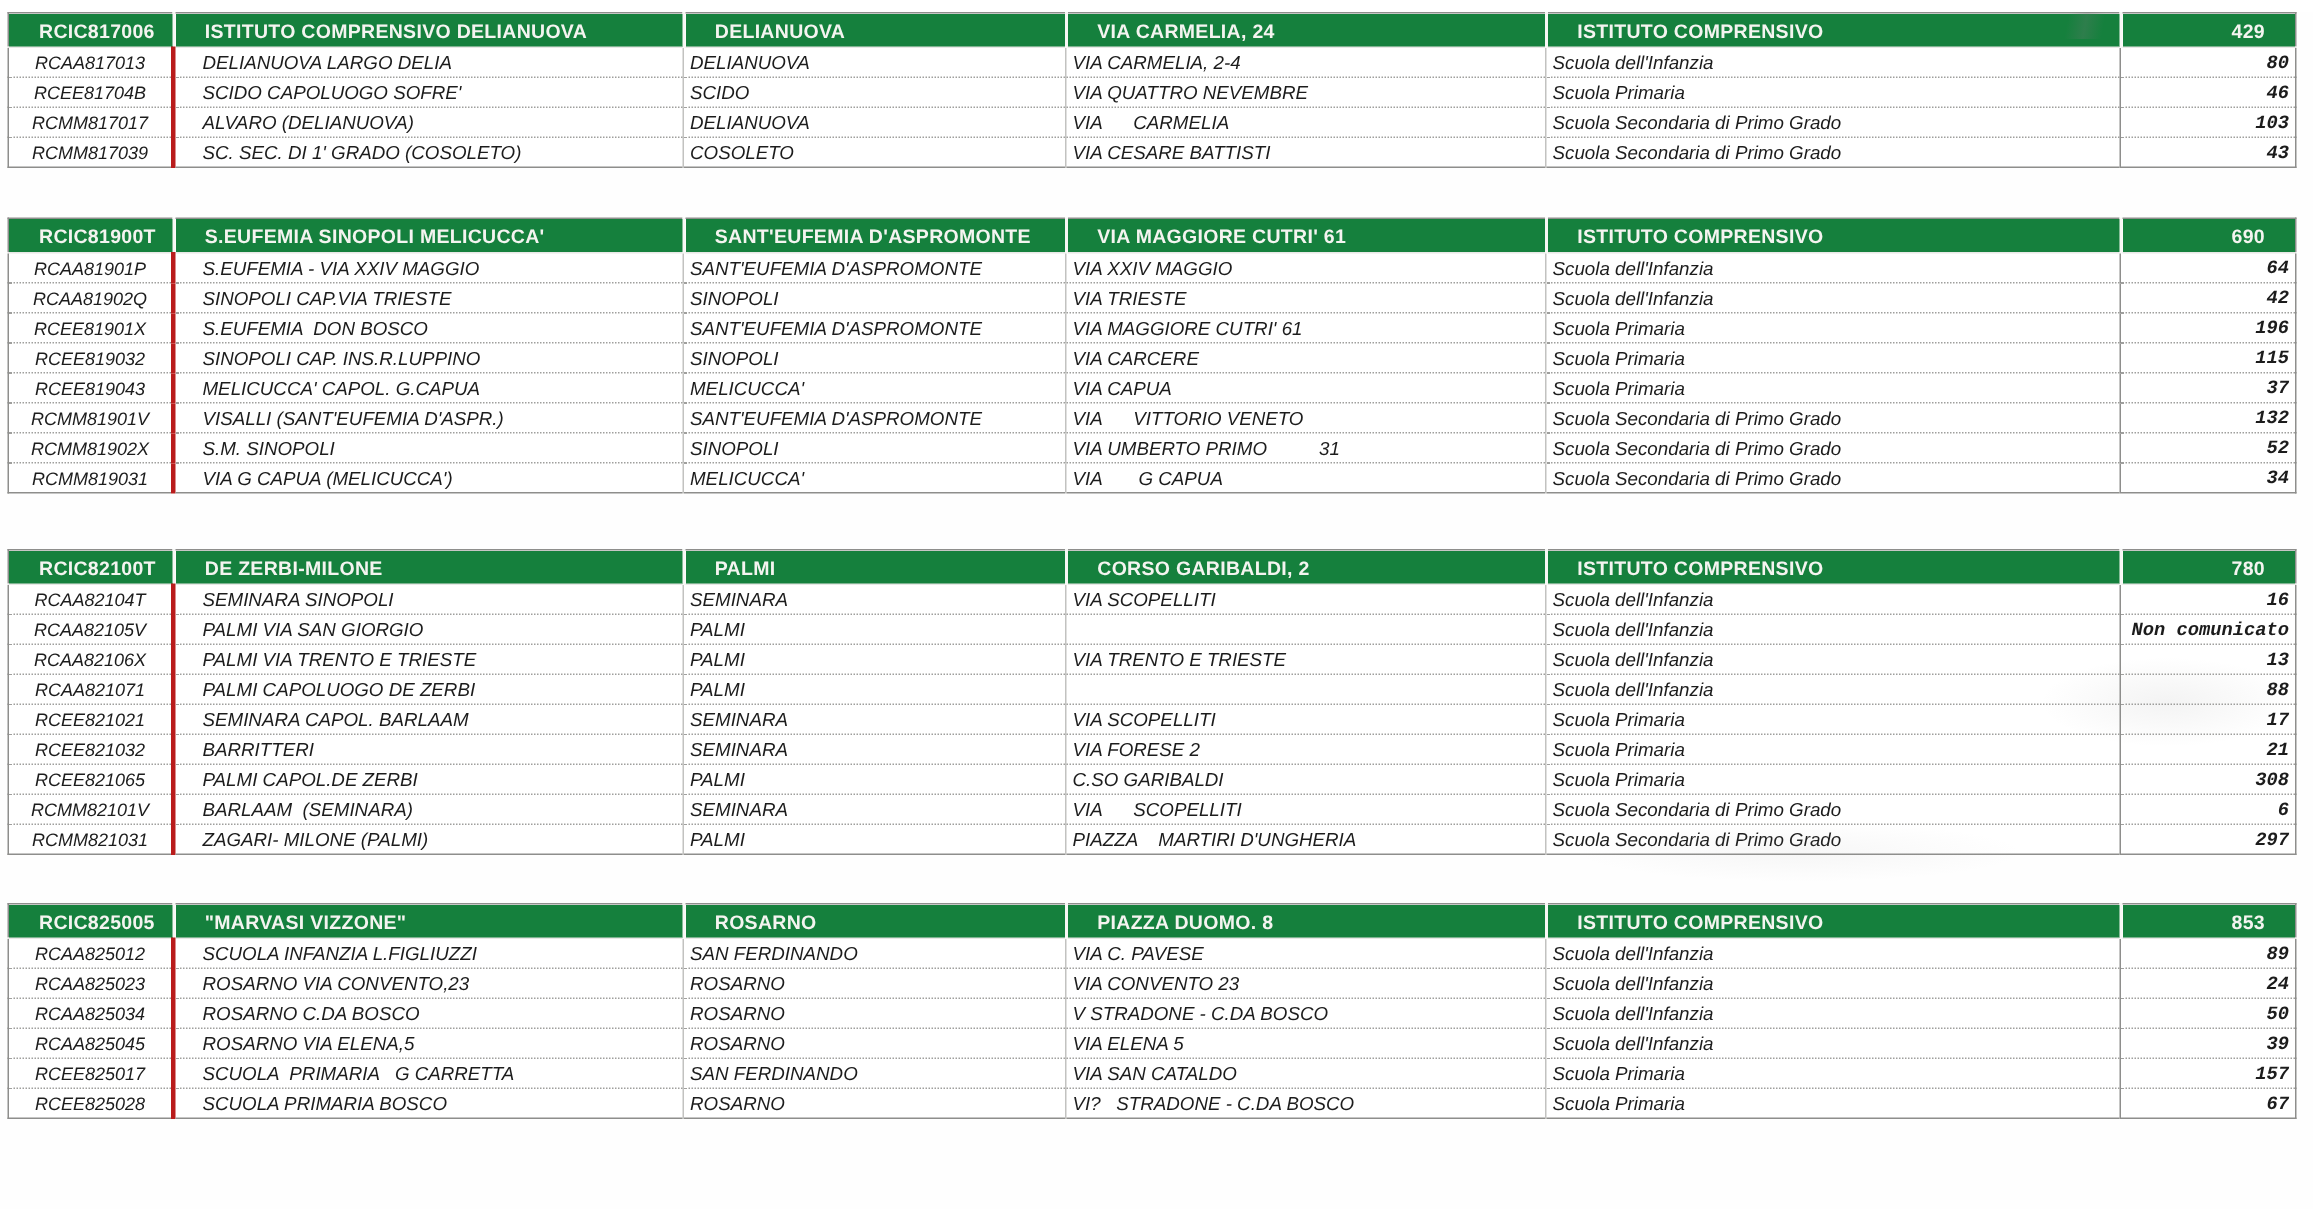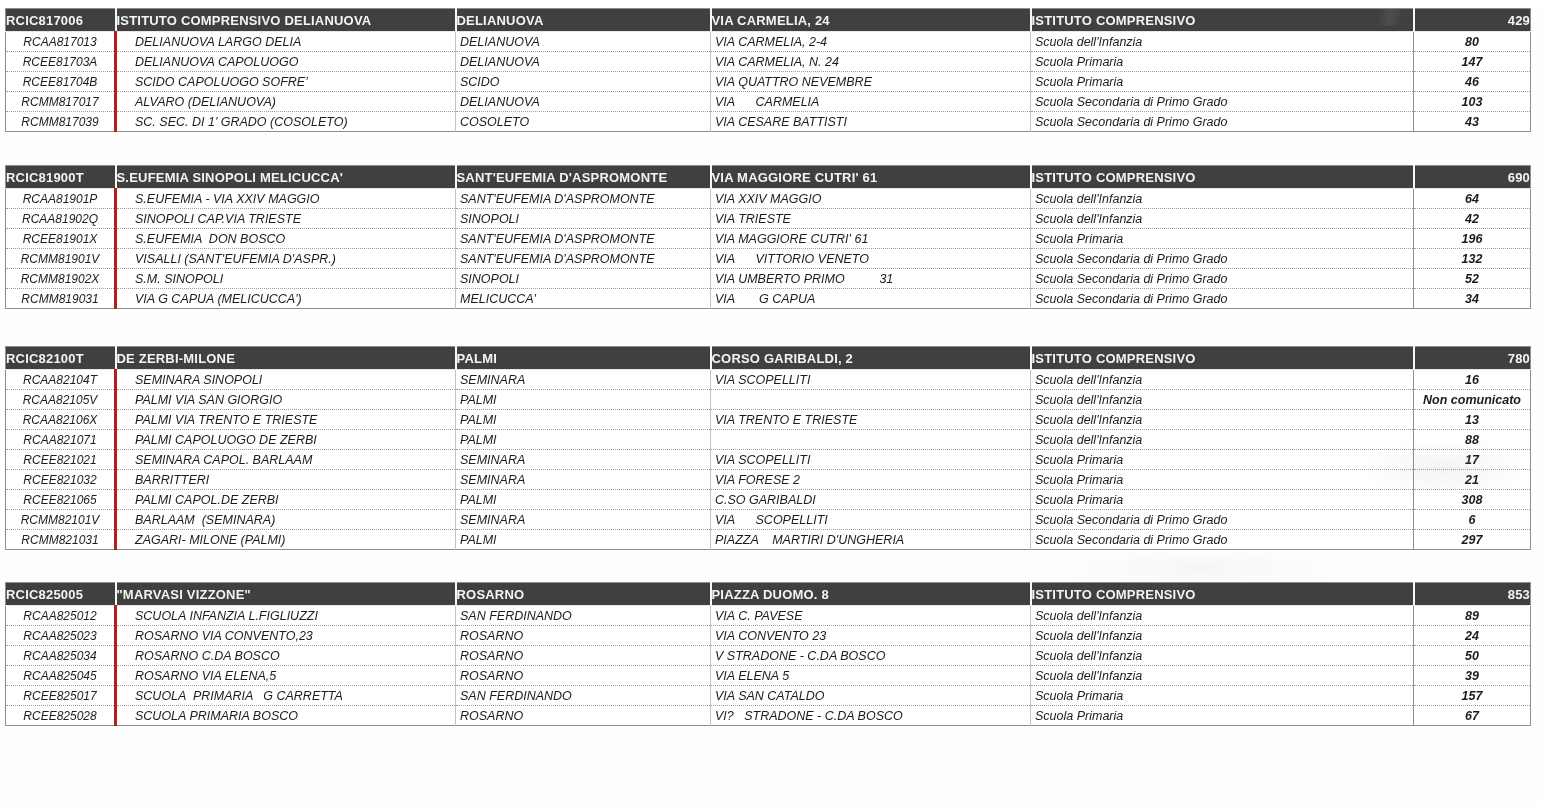--- a/index.html
+++ b/index.html
@@ -34,27 +34,27 @@
   table.tbl col.c-addr{width:320px;}
   table.tbl col.c-type{width:383px;}
   table.tbl col.c-num{width:117px;}
 
   .t1{margin-top:8px;}
   .t2{margin-top:33px;}
   .t3{margin-top:37px;}
   .t4{margin-top:32px;}
 
   table.tbl th{
-    background:#404040;
+    background:#15803d;
     color:#f4f4f0;
     font-weight:bold;
     font-size:13px;
     height:20px;
     text-align:left;
-    padding:1px 0;
+    padding:1px 20px;
     border-right:2px solid #f7f7f5;
     border-bottom:1px solid #e8e8e6;
     white-space:pre-wrap;
     overflow:hidden;
     letter-spacing:.2px;
   }
   table.tbl th:last-child{border-right:none;text-align:right;}
 
   table.tbl td{
     font-style:italic;
@@ -68,23 +68,24 @@
     overflow:hidden;
   }
   table.tbl td.code{
     text-align:center;
     border-right:3px solid #b91c1c;
     font-size:12px;
   }
   table.tbl td.name{padding-left:18px;}
   table.tbl td.type{border-right:1px solid #8e8e8c;}
   table.tbl td.num{
-    text-align:center;
+    text-align:right;
     font-weight:bold;
     border-right:none;
+    font-family:Liberation Mono, monospace;
   }
   table.tbl tr:last-child td{border-bottom:none;}
 </style>
 </head>
 <body>
 
 <div class="page">
   <div id="tables-root">
       <table class="tbl t1">
         <colgroup>
@@ -108,28 +109,20 @@
         <tbody>
           <tr>
             <td class="code">RCAA817013</td>
             <td class="name">DELIANUOVA LARGO DELIA</td>
             <td class="city">DELIANUOVA</td>
             <td class="addr">VIA CARMELIA, 2-4</td>
             <td class="type">Scuola dell'Infanzia</td>
             <td class="num">80</td>
           </tr>
           <tr>
-            <td class="code">RCEE81703A</td>
-            <td class="name">DELIANUOVA CAPOLUOGO</td>
-            <td class="city">DELIANUOVA</td>
-            <td class="addr">VIA CARMELIA, N. 24</td>
-            <td class="type">Scuola Primaria</td>
-            <td class="num">147</td>
-          </tr>
-          <tr>
             <td class="code">RCEE81704B</td>
             <td class="name">SCIDO CAPOLUOGO SOFRE'</td>
             <td class="city">SCIDO</td>
             <td class="addr">VIA QUATTRO NEVEMBRE</td>
             <td class="type">Scuola Primaria</td>
             <td class="num">46</td>
           </tr>
           <tr>
             <td class="code">RCMM817017</td>
             <td class="name">ALVARO (DELIANUOVA)</td>
@@ -186,20 +179,36 @@
           </tr>
           <tr>
             <td class="code">RCEE81901X</td>
             <td class="name">S.EUFEMIA  DON BOSCO</td>
             <td class="city">SANT'EUFEMIA D'ASPROMONTE</td>
             <td class="addr">VIA MAGGIORE CUTRI' 61</td>
             <td class="type">Scuola Primaria</td>
             <td class="num">196</td>
           </tr>
           <tr>
+            <td class="code">RCEE819032</td>
+            <td class="name">SINOPOLI CAP. INS.R.LUPPINO</td>
+            <td class="city">SINOPOLI</td>
+            <td class="addr">VIA CARCERE</td>
+            <td class="type">Scuola Primaria</td>
+            <td class="num">115</td>
+          </tr>
+          <tr>
+            <td class="code">RCEE819043</td>
+            <td class="name">MELICUCCA' CAPOL. G.CAPUA</td>
+            <td class="city">MELICUCCA'</td>
+            <td class="addr">VIA CAPUA</td>
+            <td class="type">Scuola Primaria</td>
+            <td class="num">37</td>
+          </tr>
+          <tr>
             <td class="code">RCMM81901V</td>
             <td class="name">VISALLI (SANT'EUFEMIA D'ASPR.)</td>
             <td class="city">SANT'EUFEMIA D'ASPROMONTE</td>
             <td class="addr">VIA      VITTORIO VENETO</td>
             <td class="type">Scuola Secondaria di Primo Grado</td>
             <td class="num">132</td>
           </tr>
           <tr>
             <td class="code">RCMM81902X</td>
             <td class="name">S.M. SINOPOLI</td>

